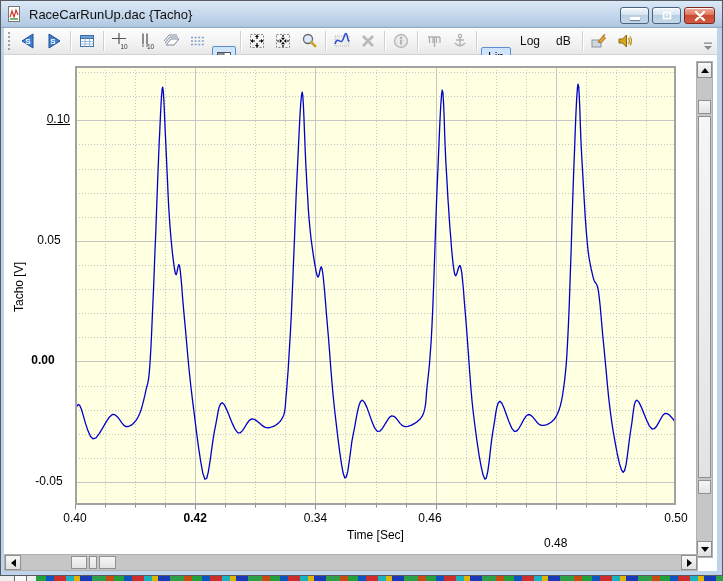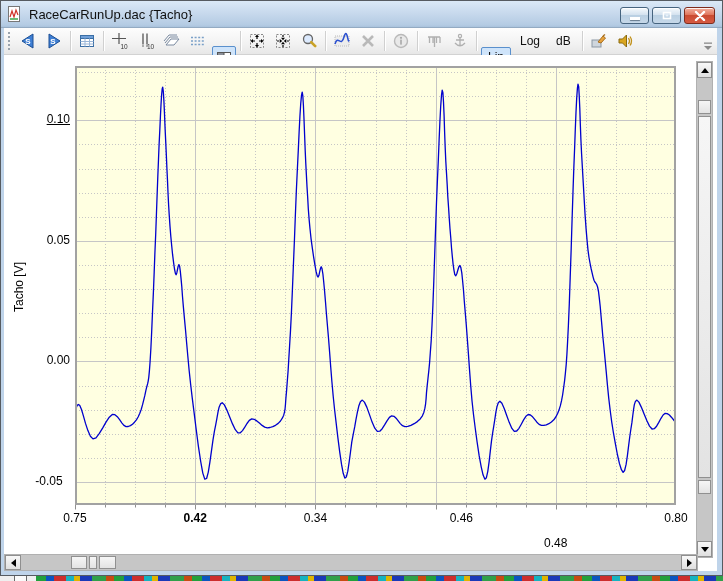--- a/index.html
+++ b/index.html
@@ -254,22 +254,22 @@
           <rect x="2" y="1.5" width="8" height="1.3" fill="#8a8a8a"></rect>
           <polygon points="2,5 10,5 6,9" fill="#8a8a8a"></polygon>
         </svg>
       </div>
     </div>
 
     <div class="client">
       <div class="ylabel">Tacho [V]</div>
       <div id="yticks">
           <span class="tick-label" style="left: 24px; width: 42px; text-align: right; top: 57.272px; text-decoration: underline;">0.10</span>
-          <span class="tick-label" style="left: 24px; width: 42px; text-align: right; top: 177.876px;">0.05</span>
-          <span class="tick-label" style="left: 24px; width: 42px; text-align: right; top: 298.481px;">0.00</span>
+          <span class="tick-label" style="left: 24px; width: 42px; text-align: center; top: 177.876px;">0.05</span>
+          <span class="tick-label" style="left: 18px; width: 42px; text-align: center; top: 298.481px; font-weight: bold;">0.00</span>
           <span class="tick-label" style="left: 24px; width: 42px; text-align: center; top: 419.085px;">-0.05</span>
         </div>
 
       <div class="plot">
         <svg id="plotsvg" width="601" height="439">
             <line x1="30.5" y1="1" x2="30.5" y2="438" stroke="#c6c6c6" stroke-width="1" stroke-dasharray="1,2"></line>
             <line x1="60.5" y1="1" x2="60.5" y2="438" stroke="#c6c6c6" stroke-width="1" stroke-dasharray="1,2"></line>
             <line x1="90.5" y1="1" x2="90.5" y2="438" stroke="#c6c6c6" stroke-width="1" stroke-dasharray="1,2"></line>
             <line x1="120.5" y1="1" x2="120.5" y2="438" stroke="#c6c6c6" stroke-width="1"></line>
             <line x1="150.5" y1="1" x2="150.5" y2="438" stroke="#c6c6c6" stroke-width="1" stroke-dasharray="1,2"></line>
@@ -327,27 +327,28 @@
           <line x1="391.5" y1="0" x2="391.5" y2="2.5" stroke="#8f8f8f" stroke-width="1"></line>
           <line x1="421.5" y1="0" x2="421.5" y2="2.5" stroke="#8f8f8f" stroke-width="1"></line>
           <line x1="451.5" y1="0" x2="451.5" y2="2.5" stroke="#8f8f8f" stroke-width="1"></line>
           <line x1="481.5" y1="0" x2="481.5" y2="4.5" stroke="#8f8f8f" stroke-width="1"></line>
           <line x1="511.5" y1="0" x2="511.5" y2="2.5" stroke="#8f8f8f" stroke-width="1"></line>
           <line x1="541.5" y1="0" x2="541.5" y2="2.5" stroke="#8f8f8f" stroke-width="1"></line>
           <line x1="571.5" y1="0" x2="571.5" y2="2.5" stroke="#8f8f8f" stroke-width="1"></line>
           <line x1="601.5" y1="0" x2="601.5" y2="4.5" stroke="#8f8f8f" stroke-width="1"></line>
         </svg>
       <div id="xticks">
-          <span class="tick-label" style="left: 51px; top: 456px; width: 40px; text-align: center;">0.75</span>
+          <span class="tick-label" style="left: 51px; top: 456px; width: 40px; text-align: center;">0.40</span>
           <span class="tick-label" style="left: 171.2px; top: 456px; width: 40px; text-align: center; font-weight: bold;">0.42</span>
           <span class="tick-label" style="left: 291.4px; top: 456px; width: 40px; text-align: center;">0.34</span>
-          <span class="tick-label" style="left: 429px; top: 456px; width: 40px; text-align: right;">0.46</span>
+          <span class="tick-label" style="left: 406px; top: 456px; width: 40px; text-align: center;">0.46</span>
           <span class="tick-label" style="left: 531.8px; top: 456px; width: 40px; text-align: center; margin-top: 25px;">0.48</span>
-          <span class="tick-label" style="left: 652px; top: 456px; width: 40px; text-align: center;">0.80</span>
-        </div>
+          <span class="tick-label" style="left: 652px; top: 456px; width: 40px; text-align: center;">0.50</span>
+        </div>
+      <div class="xlabel">Time [Sec]</div>
 
       <div class="vscroll">
         <div class="sbtn" style="top:0;">
           <div class="arrow arr-up"></div>
         </div>
         <div class="thumbseg" style="left:1px;width:13px;top:38px;height:14px;"></div>
         <div class="thumbseg" style="left:1px;width:13px;top:54px;height:362px;"></div>
         <div class="thumbseg" style="left:1px;width:13px;top:418px;height:14px;"></div>
         <div class="sbtn" style="bottom:0;">
           <div class="arrow arr-down"></div>

